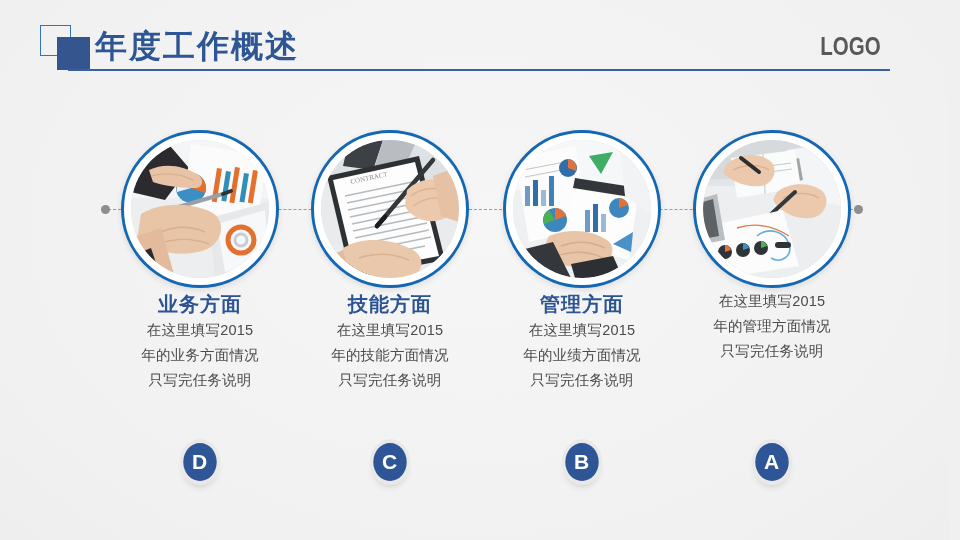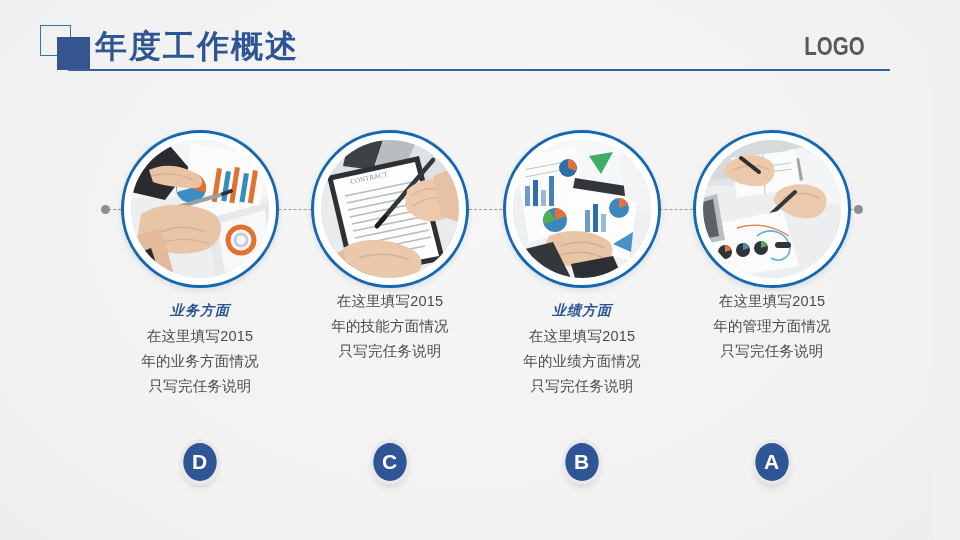--- a/index.html
+++ b/index.html
@@ -14,20 +14,21 @@
     background: #f0f0f0;
   }
 
   #slide {
     position: relative;
     width: 933px;
     height: 540px;
     background:
       radial-gradient(ellipse 1100px 760px at 50% 42%, #f6f6f6 0%, #f1f1f1 45%, #eaeaea 78%, #e4e4e4 100%);
     overflow: hidden;
+    padding-left: 16px;
   }
 
   
   .hdr-sq-outline {
     position: absolute;
     left: 40px; top: 25px;
     width: 31px; height: 31px;
     border: 1.6px solid #2f74b5;
     background: transparent;
     box-sizing: border-box;
@@ -111,27 +112,26 @@
     left: 10px; top: 10px;
     width: 138px; height: 138px;
     border-radius: 50%;
     overflow: hidden;
     background: #dfe1e3;
   }
   .circle-photo svg { display: block; width: 138px; height: 138px; }
 
   
   .col-heading {
-    margin-top: 9px;
-    font-size: 14px;
+    margin-top: 3px;
+    font-size: 20px;
     font-weight: bold;
     color: #2c5494;
     letter-spacing: 1px;
     line-height: 26px;
-    font-style: italic;
   }
   .col-body {
     margin-top: 1px;
     font-size: 14.5px;
     color: #4b4b4b;
     line-height: 25px;
     letter-spacing: 0.2px;
     white-space: pre-line;
   }
 
@@ -270,20 +270,21 @@
 
             <path d="M112 36 L138 26 L138 82 L120 76 Z" fill="#e6c1a3"></path>
 
             <path d="M22 108 C42 96 70 98 92 110 C106 118 102 138 84 138 L18 138 Z" fill="#eac8ab"></path>
             <path d="M38 118 C56 112 74 114 88 120" stroke="#d8b092" stroke-width="1.5" fill="none"></path>
             <path d="M0 120 L22 110 L30 138 L0 138 Z" fill="#e3bb9c"></path>
           </g>
         </svg>
       </div>
     </div>
+    <div class="col-heading">技能方面</div>
     <div class="col-body">在这里填写2015
 年的技能方面情况
 只写完任务说明</div>
   </div>
 
   <div class="col" style="left:482px;">
     <div class="circle-wrap">
       <div class="circle-ring"></div>
       <div class="circle-photo">
         <svg viewBox="0 0 138 138" xmlns="http://www.w3.org/2000/svg">
@@ -334,21 +335,21 @@
             <path d="M36 96 C56 88 78 90 94 100 C104 106 100 124 84 126 C60 130 40 124 28 114 Z" fill="#e9c5a8"></path>
             <path d="M48 106 C64 100 80 102 92 108" stroke="#d6ac8c" stroke-width="1.5" fill="none"></path>
             <path d="M44 116 C62 110 78 112 90 118" stroke="#d6ac8c" stroke-width="1.3" fill="none"></path>
 
             <path d="M0 112 L40 102 L58 138 L0 138 Z" fill="#34373b"></path>
             <path d="M58 124 L100 116 L110 138 L62 138 Z" fill="#2c2f33"></path>
           </g>
         </svg>
       </div>
     </div>
-    <div class="col-heading">业绩方面</div>
+    <div class="col-heading">管理方面</div>
     <div class="col-body">在这里填写2015
 年的业绩方面情况
 只写完任务说明</div>
   </div>
 
   <div class="col" style="left:672px;">
     <div class="circle-wrap">
       <div class="circle-ring"></div>
       <div class="circle-photo">
         <svg viewBox="0 0 138 138" xmlns="http://www.w3.org/2000/svg">

